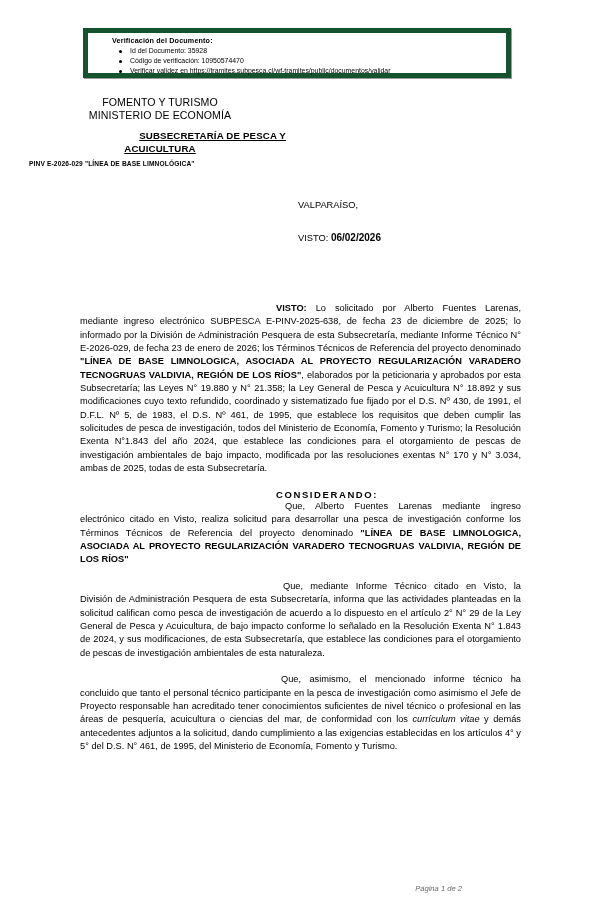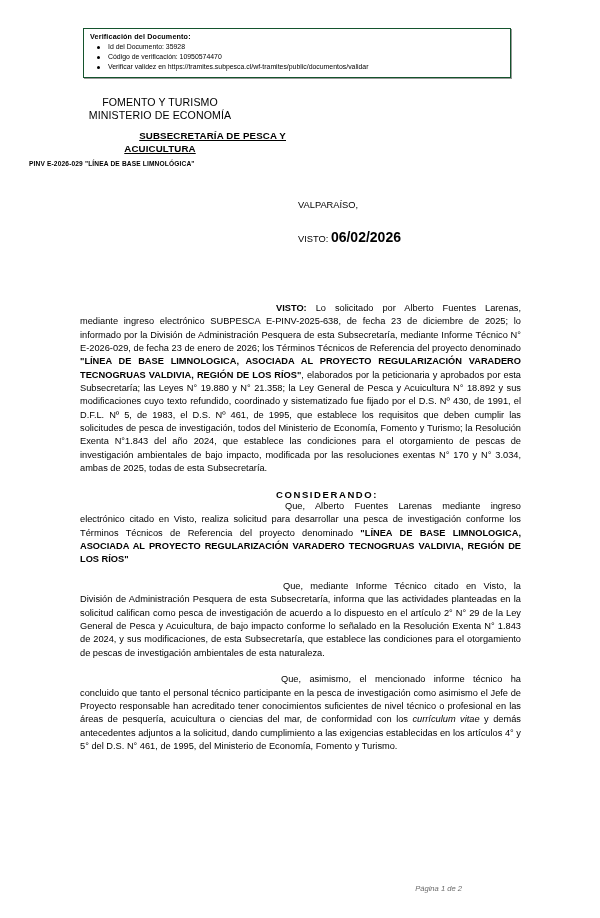--- a/index.html
+++ b/index.html
@@ -16,24 +16,25 @@
     overflow: hidden;
   }
 
   
   #verify-box {
     position: absolute;
     left: 83px;
     top: 28px;
     width: 428px;
     height: 50px;
-    border: 1px solid #14532d;
+    border: 5px solid #14532d;
     box-sizing: border-box;
     background: #ffffff;
     box-shadow: 1px 1px 0 #9a9a9a;
+    padding-left: 18px;
   }
   #verify-title {
     font-size: 7.2px;
     font-weight: bold;
     line-height: 10px;
     margin: 3px 0 0 6px;
     letter-spacing: 0.15px;
   }
   #verify-list {
     list-style: none;
@@ -114,21 +115,21 @@
     font-size: 9.3px;
     line-height: 13.4px;
     margin-top: 19px;
   }
   #resolution b { font-size: 9.6px; }
   #fecha {
     font-size: 9.3px;
     line-height: 13.4px;
     margin-top: 19px;
   }
-  #fecha b { font-size: 14px; }
+  #fecha b { font-size: 10px; }
 
   
   #body-col {
     position: absolute;
     left: 80px;
     top: 302px;
     width: 441px;
   }
   .para {
     font-size: 9.25px;

